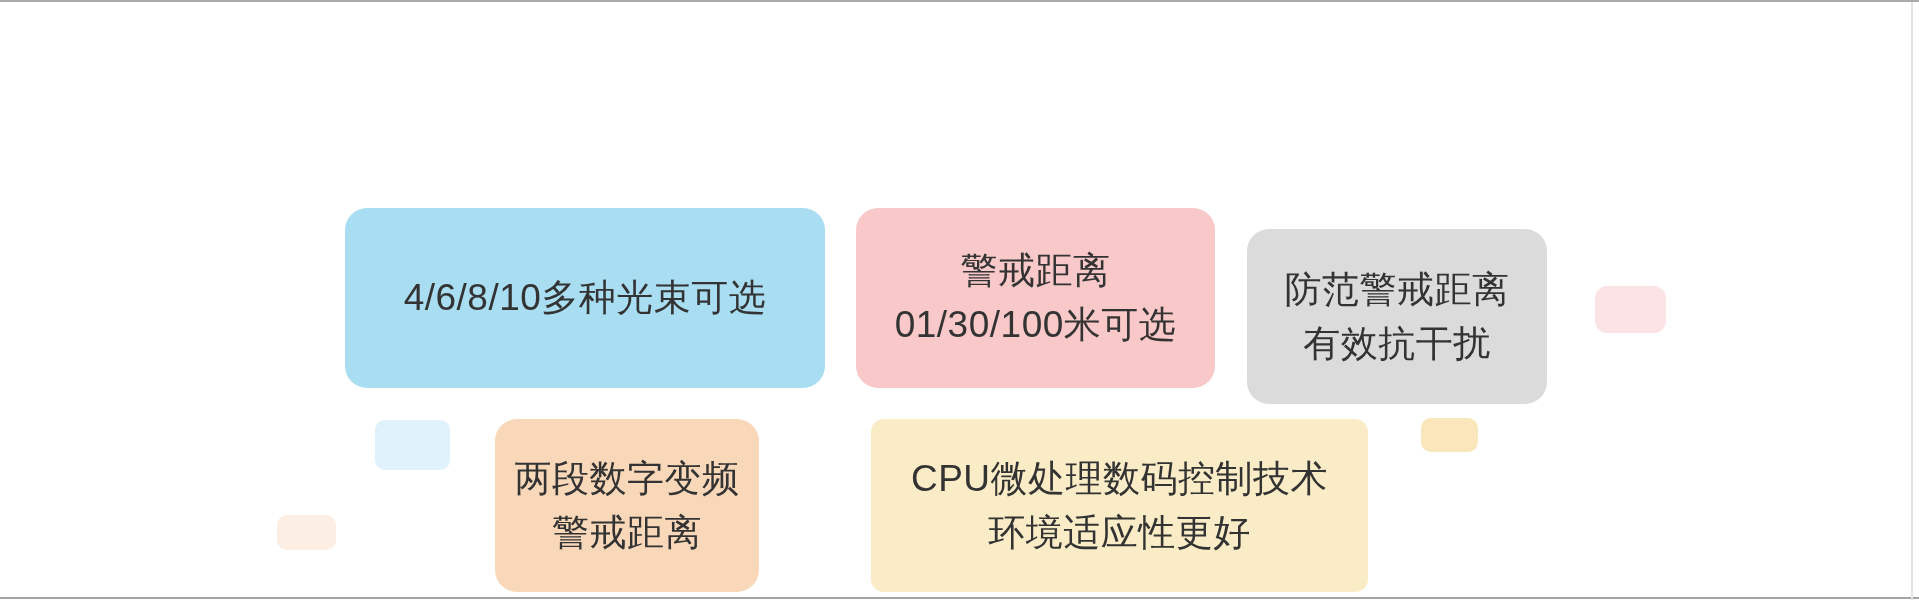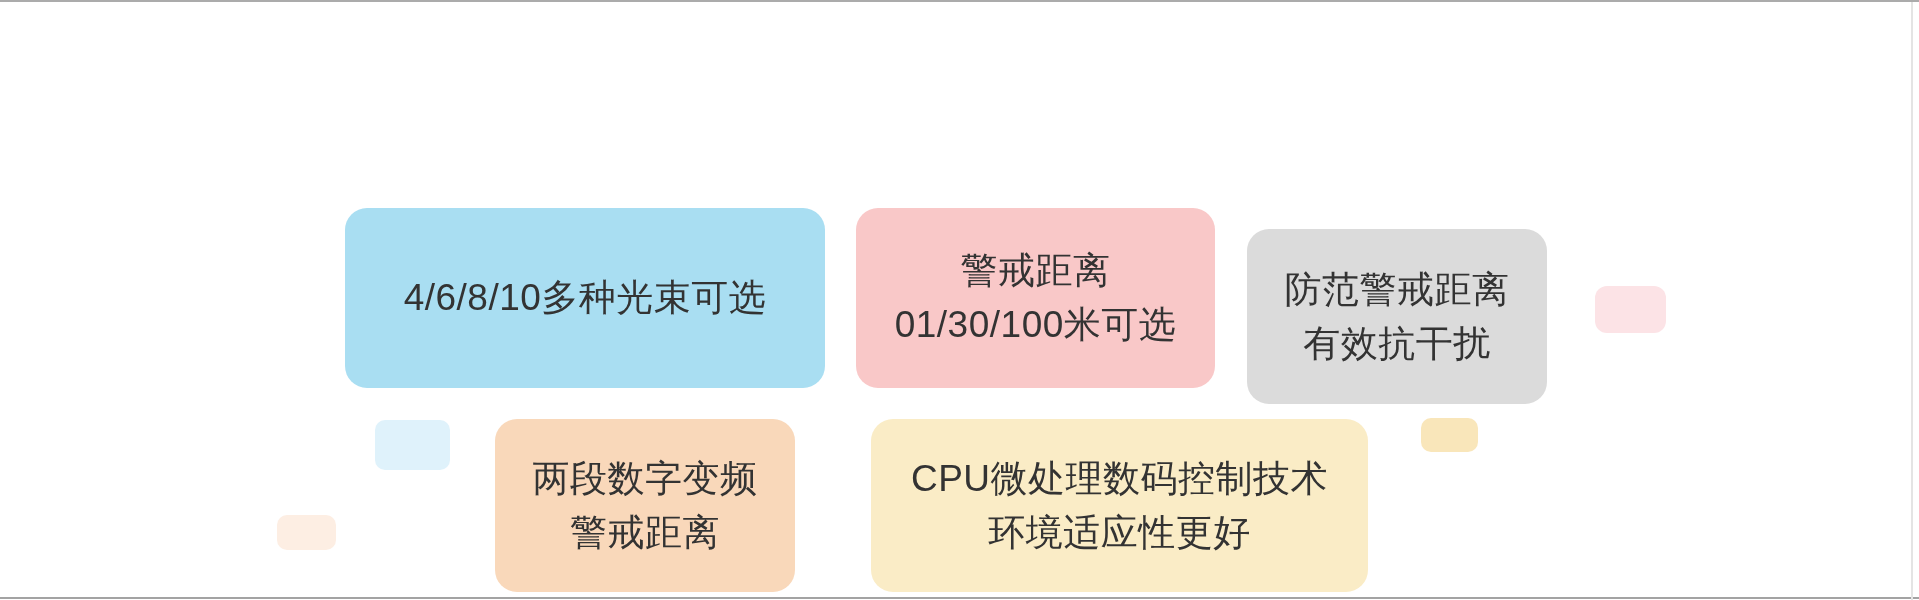--- a/index.html
+++ b/index.html
@@ -36,22 +36,22 @@
     justify-content: center;
     text-align: center;
     color: #333333;
     font-size: 37px;
     line-height: 54px;
     letter-spacing: 0.5px;
   }
   .card-beams    { left: 345px;  top: 208px; width: 480px; height: 180px; background: #a9def2; }
   .card-distance { left: 856px;  top: 208px; width: 359px; height: 180px; background: #f9c8c8; }
   .card-levels   { left: 1247px; top: 209px; width: 300px; height: 175px; background: #dbdbdb; margin-top: 20px; }
-  .card-freq     { left: 495px;  top: 419px; width: 300px; height: 173px; background: #f9d8ba; text-align: center; }
-  .card-cpu      { left: 871px;  top: 419px; width: 497px; height: 173px; background: #faecc6; }
+  .card-freq     { left: 495px;  top: 419px; width: 264px; height: 173px; background: #f9d8ba; text-align: center; }
+  .card-cpu      { left: 871px;  top: 419px; width: 497px; height: 173px; background: #faecc6; border-radius: 13px; }
   .deco {
     position: absolute;
     border-radius: 10px;
   }
   .deco-blue   { left: 375px;  top: 420px; width: 75px; height: 50px; background: #dff2fb; }
   .deco-pink   { left: 1595px; top: 286px; width: 71px; height: 47px; background: #fce3e6; border-radius: 12px; }
   .deco-yellow { left: 1421px; top: 418px; width: 57px; height: 34px; background: #f9e6ba; }
   .deco-peach  { left: 277px;  top: 515px; width: 59px; height: 35px; background: #fdeee3; }
 </style>
 </head>

